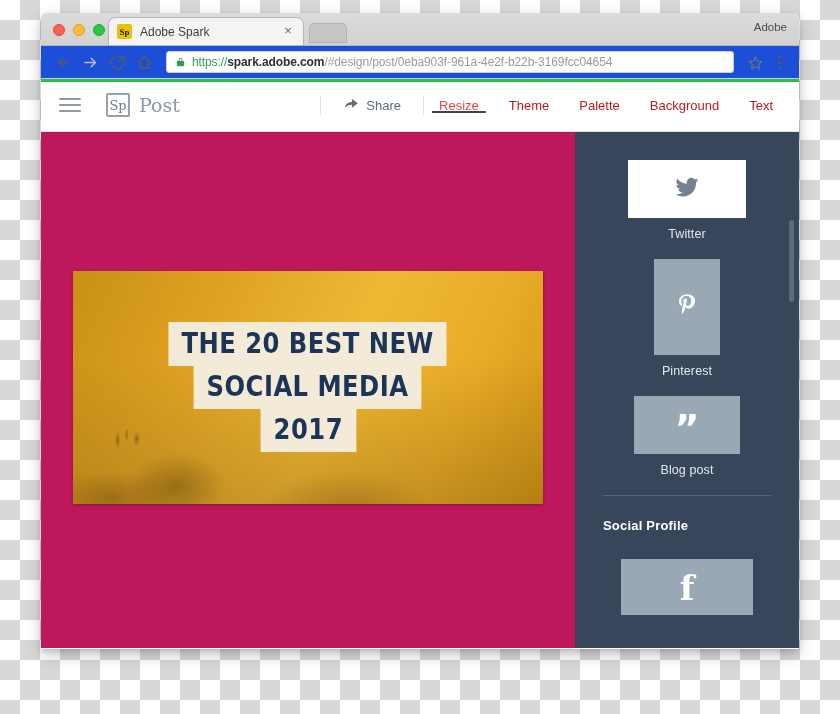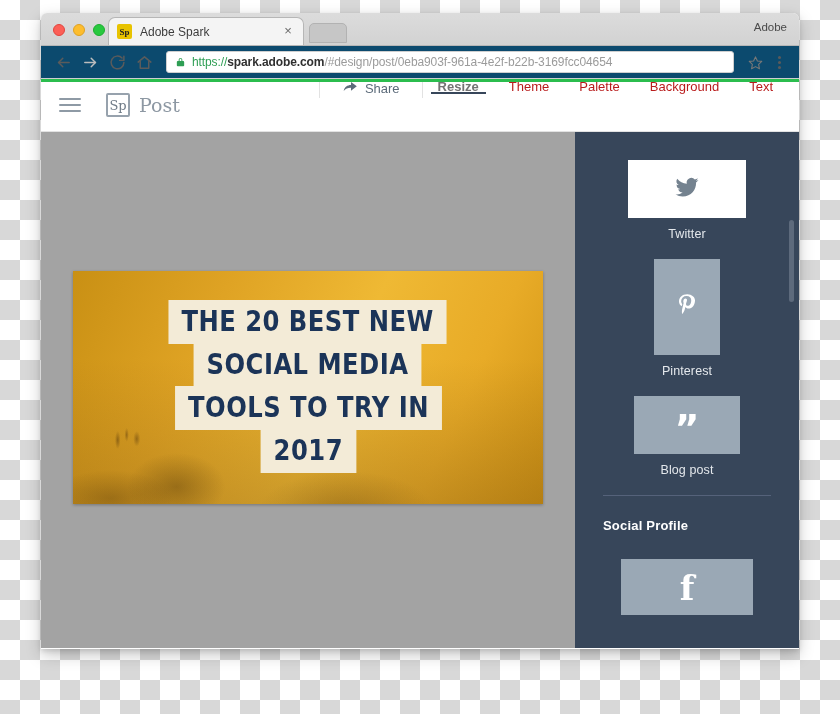--- a/index.html
+++ b/index.html
@@ -113,21 +113,21 @@
     position: absolute;
     right: 12px;
     top: 8px;
     font-size: 11.5px;
     color: #4a4a4a;
   }
 
   
   .toolbar {
     height: 33px;
-    background: #0c4a6e;
+    background: #1d4ed8;
     border-bottom: 1px solid #cfcfcf;
     display: flex;
     align-items: center;
     padding: 0 10px;
     gap: 3px;
     position: relative;
   }
   .nav-btn {
     width: 24px; height: 24px;
     display: flex; align-items: center; justify-content: center;
@@ -197,54 +197,54 @@
     display:flex; align-items:center; justify-content:center;
     font-family: "DejaVu Serif", serif;
   }
   .app-title {
     margin-left: 9px;
     font-size: 19px;
     color: #8d98a3;
     font-family: "DejaVu Serif", serif;
   }
 
-  .header-right { margin-left: auto; display: flex; align-items: flex-start; height: 100%; }
+  .header-right { margin-left: auto; display: flex; align-items: center; height: 100%; }
   .share-btn {
     display: flex; align-items: center; gap: 7px;
     padding: 0 22px;
     border-left: 1px solid #e2e2e2;
     border-right: 1px solid #e2e2e2;
     color: #5c6b7a;
     font-size: 13px;
     cursor: pointer;
   }
   .menu-items { display: flex; align-items: stretch; }
   .menu-item {
     display: flex; align-items: center;
     padding: 0 15px;
     font-size: 13px;
     color: #b91c1c;
     cursor: pointer;
     position: relative;
   }
-  .menu-item.active { color: #737373; font-weight: bold; }
+  .menu-item.active { color: #ef4444; font-weight: normal; }
   .menu-item.active::after {
     content: "";
     position: absolute;
     left: 8px; right: 8px; bottom: 0;
     height: 2px; background: #37465a;
   }
   .menu-item:last-child { padding-right: 26px; }
 
   
   .app-body { flex: 1; display: flex; min-height: 0; }
 
   .canvas-area {
     flex: 1;
-    background: #a3a3a3;
+    background: #be185d;
     display: flex;
     align-items: center;
     justify-content: center;
   }
   .design-card {
     width: 470px;
     height: 233px;
     margin-top: -6px;
     background: linear-gradient(115deg, #c99014 0%, #dfa324 28%, #efb934 55%, #e8ab27 78%, #cf9315 100%);
     box-shadow: 0 1px 3px rgba(0,0,0,0.28);
@@ -482,21 +482,20 @@
       </div>
     </div>
 
     <div class="app-body">
 
       <div class="canvas-area">
         <div class="design-card">
           <div class="headline">
             <div><span class="hl-line hl-1">THE 20 BEST NEW</span></div>
             <div><span class="hl-line hl-2">SOCIAL MEDIA</span></div>
-            <div><span class="hl-line hl-3">TOOLS TO TRY IN</span></div>
             <div><span class="hl-line hl-4">2017</span></div>
           </div>
         </div>
       </div>
 
       <div class="right-panel">
         <div class="panel-inner">
 
           <div class="tile-block">
             <div class="tile tile-twitter is-white">

